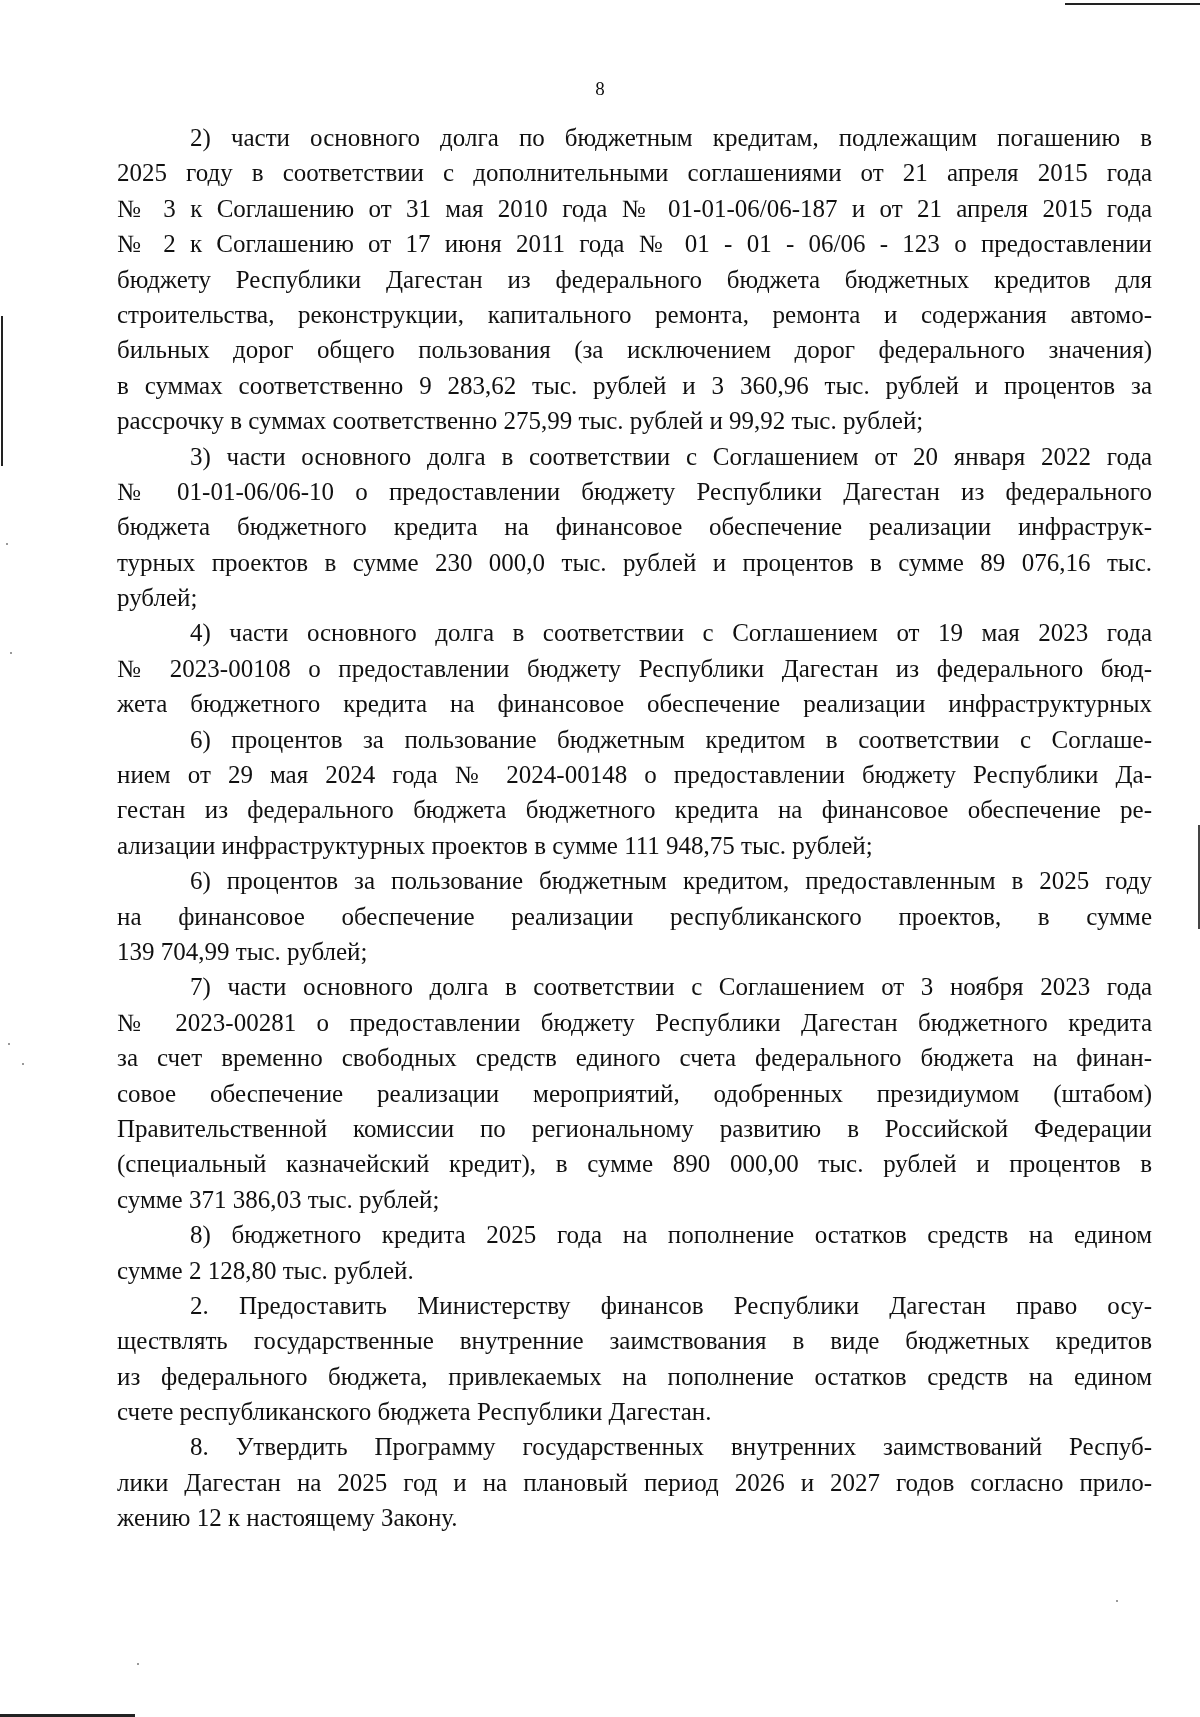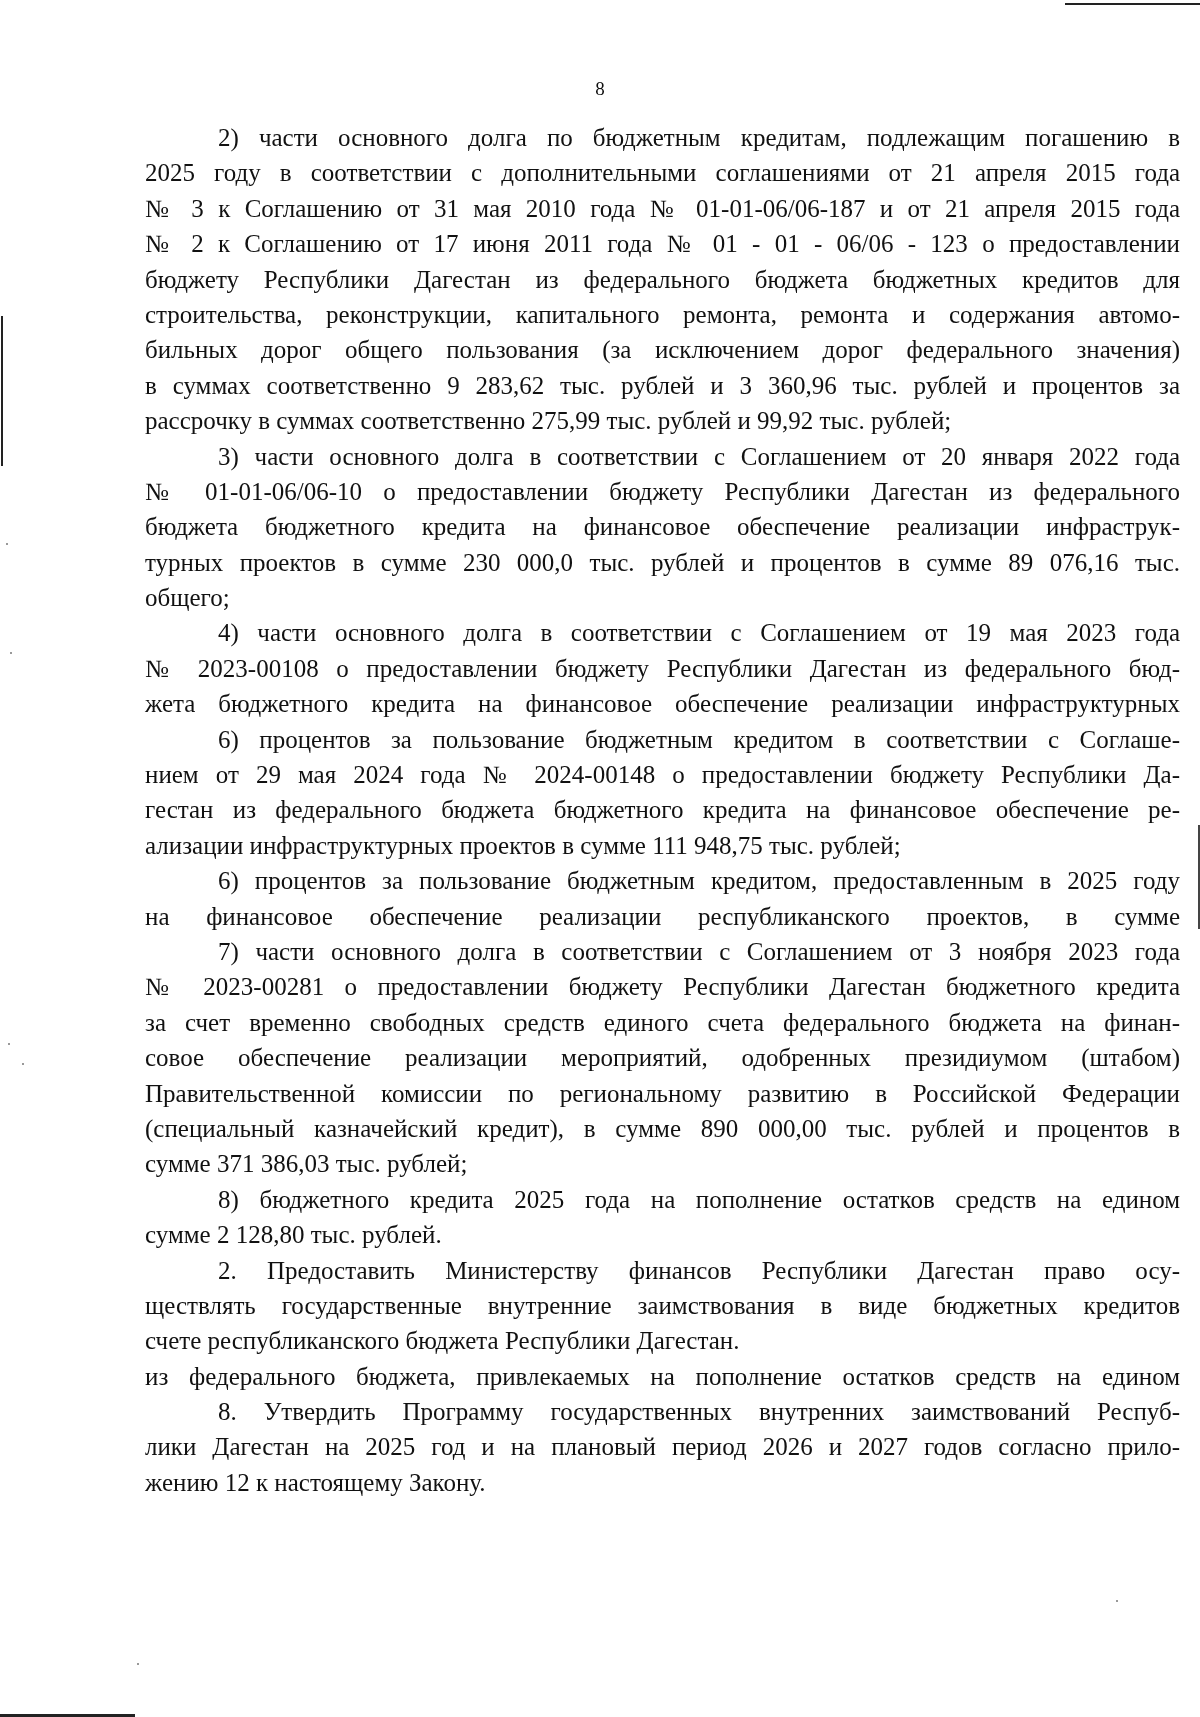--- a/index.html
+++ b/index.html
@@ -1,21 +1,21 @@
 <!DOCTYPE html>
 <html><head>
 <meta charset="utf-8">
 <style>
   html, body { margin:0; padding:0; background:#ffffff; }
   body { width:1200px; height:1717px; position:relative; overflow:hidden;
          font-family:"Liberation Serif","DejaVu Serif",serif; color:#111; }
   .page { position:absolute; left:0; top:0; width:1200px; height:1717px; }
   .page-number { position:absolute; top:78px; left:0; width:1200px; text-align:center;
                  font-size:19px; }
-  .content { position:absolute; left:117px; top:120px; width:1035px;margin-left:28px; }
+  .content { position:absolute; left:117px; top:120px; width:1035px; }
   .para { margin:0; }
   .line { display:block; height:35.4px; line-height:35.4px; font-size:25px;
           white-space:nowrap; text-align:justify; text-align-last:justify; }
   .line.last { text-align-last:left; }
   .line.indent { padding-left:73px; }
   .scan-line-top { position:absolute; top:3px; left:1065px; width:135px; height:2px; background:#222; }
   .scan-line-left { position:absolute; top:316px; left:1px; width:2px; height:150px; background:#222; }
   .scan-line-right { position:absolute; top:825px; left:1198px; width:2px; height:104px; background:#444; }
   .scan-line-bottom { position:absolute; top:1714px; left:0; width:135px; height:3px; background:#222; }
   .speck { position:absolute; width:2px; height:2px; background:#999; }
@@ -43,61 +43,62 @@
       <span class="line">бильных дорог общего пользования (за исключением дорог федерального значения)</span>
       <span class="line">в суммах соответственно 9 283,62 тыс. рублей и 3 360,96 тыс. рублей и процентов за</span>
       <span class="line last">рассрочку в суммах соответственно 275,99 тыс. рублей и 99,92 тыс. рублей;</span>
     </div>
 
     <div class="para">
       <span class="line indent">3) части основного долга в соответствии с Соглашением от 20 января 2022 года</span>
       <span class="line">№ 01-01-06/06-10 о предоставлении бюджету Республики Дагестан из федерального</span>
       <span class="line">бюджета бюджетного кредита на финансовое обеспечение реализации инфраструк-</span>
       <span class="line">турных проектов в сумме 230 000,0 тыс. рублей и процентов в сумме 89 076,16 тыс.</span>
-      <span class="line last">общего;</span>
+      <span class="line last">рублей;</span>
     </div>
 
     <div class="para">
       <span class="line indent">4) части основного долга в соответствии с Соглашением от 19 мая 2023 года</span>
       <span class="line">№ 2023-00108 о предоставлении бюджету Республики Дагестан из федерального бюд-</span>
       <span class="line">жета бюджетного кредита на финансовое обеспечение реализации инфраструктурных</span>
     </div>
 
     <div class="para">
       <span class="line indent">6) процентов за пользование бюджетным кредитом в соответствии с Соглаше-</span>
       <span class="line">нием от 29 мая 2024 года № 2024-00148 о предоставлении бюджету Республики Да-</span>
       <span class="line">гестан из федерального бюджета бюджетного кредита на финансовое обеспечение ре-</span>
       <span class="line last">ализации инфраструктурных проектов в сумме 111 948,75 тыс. рублей;</span>
     </div>
 
     <div class="para">
       <span class="line indent">6) процентов за пользование бюджетным кредитом, предоставленным в 2025 году</span>
       <span class="line">на финансовое обеспечение реализации республиканского проектов, в сумме</span>
+      <span class="line last">139 704,99 тыс. рублей;</span>
     </div>
 
     <div class="para">
       <span class="line indent">7) части основного долга в соответствии с Соглашением от 3 ноября 2023 года</span>
       <span class="line">№ 2023-00281 о предоставлении бюджету Республики Дагестан бюджетного кредита</span>
       <span class="line">за счет временно свободных средств единого счета федерального бюджета на финан-</span>
       <span class="line">совое обеспечение реализации мероприятий, одобренных президиумом (штабом)</span>
       <span class="line">Правительственной комиссии по региональному развитию в Российской Федерации</span>
       <span class="line">(специальный казначейский кредит), в сумме 890 000,00 тыс. рублей и процентов в</span>
       <span class="line last">сумме 371 386,03 тыс. рублей;</span>
     </div>
 
     <div class="para">
       <span class="line indent">8) бюджетного кредита 2025 года на пополнение остатков средств на едином</span>
       <span class="line last">сумме 2 128,80 тыс. рублей.</span>
     </div>
 
     <div class="para">
       <span class="line indent">2. Предоставить Министерству финансов Республики Дагестан право осу-</span>
       <span class="line">ществлять государственные внутренние заимствования в виде бюджетных кредитов</span>
+      <span class="line">из федерального бюджета, привлекаемых на пополнение остатков средств на едином</span>
       <span class="line last">счете республиканского бюджета Республики Дагестан.</span>
-      <span class="line">из федерального бюджета, привлекаемых на пополнение остатков средств на едином</span>
     </div>
 
     <div class="para">
       <span class="line indent">8. Утвердить Программу государственных внутренних заимствований Респуб-</span>
       <span class="line">лики Дагестан на 2025 год и на плановый период 2026 и 2027 годов согласно прило-</span>
       <span class="line last">жению 12 к настоящему Закону.</span>
     </div>
   </div>
 
   <div class="speck" style="left:6px;top:543px"></div>

